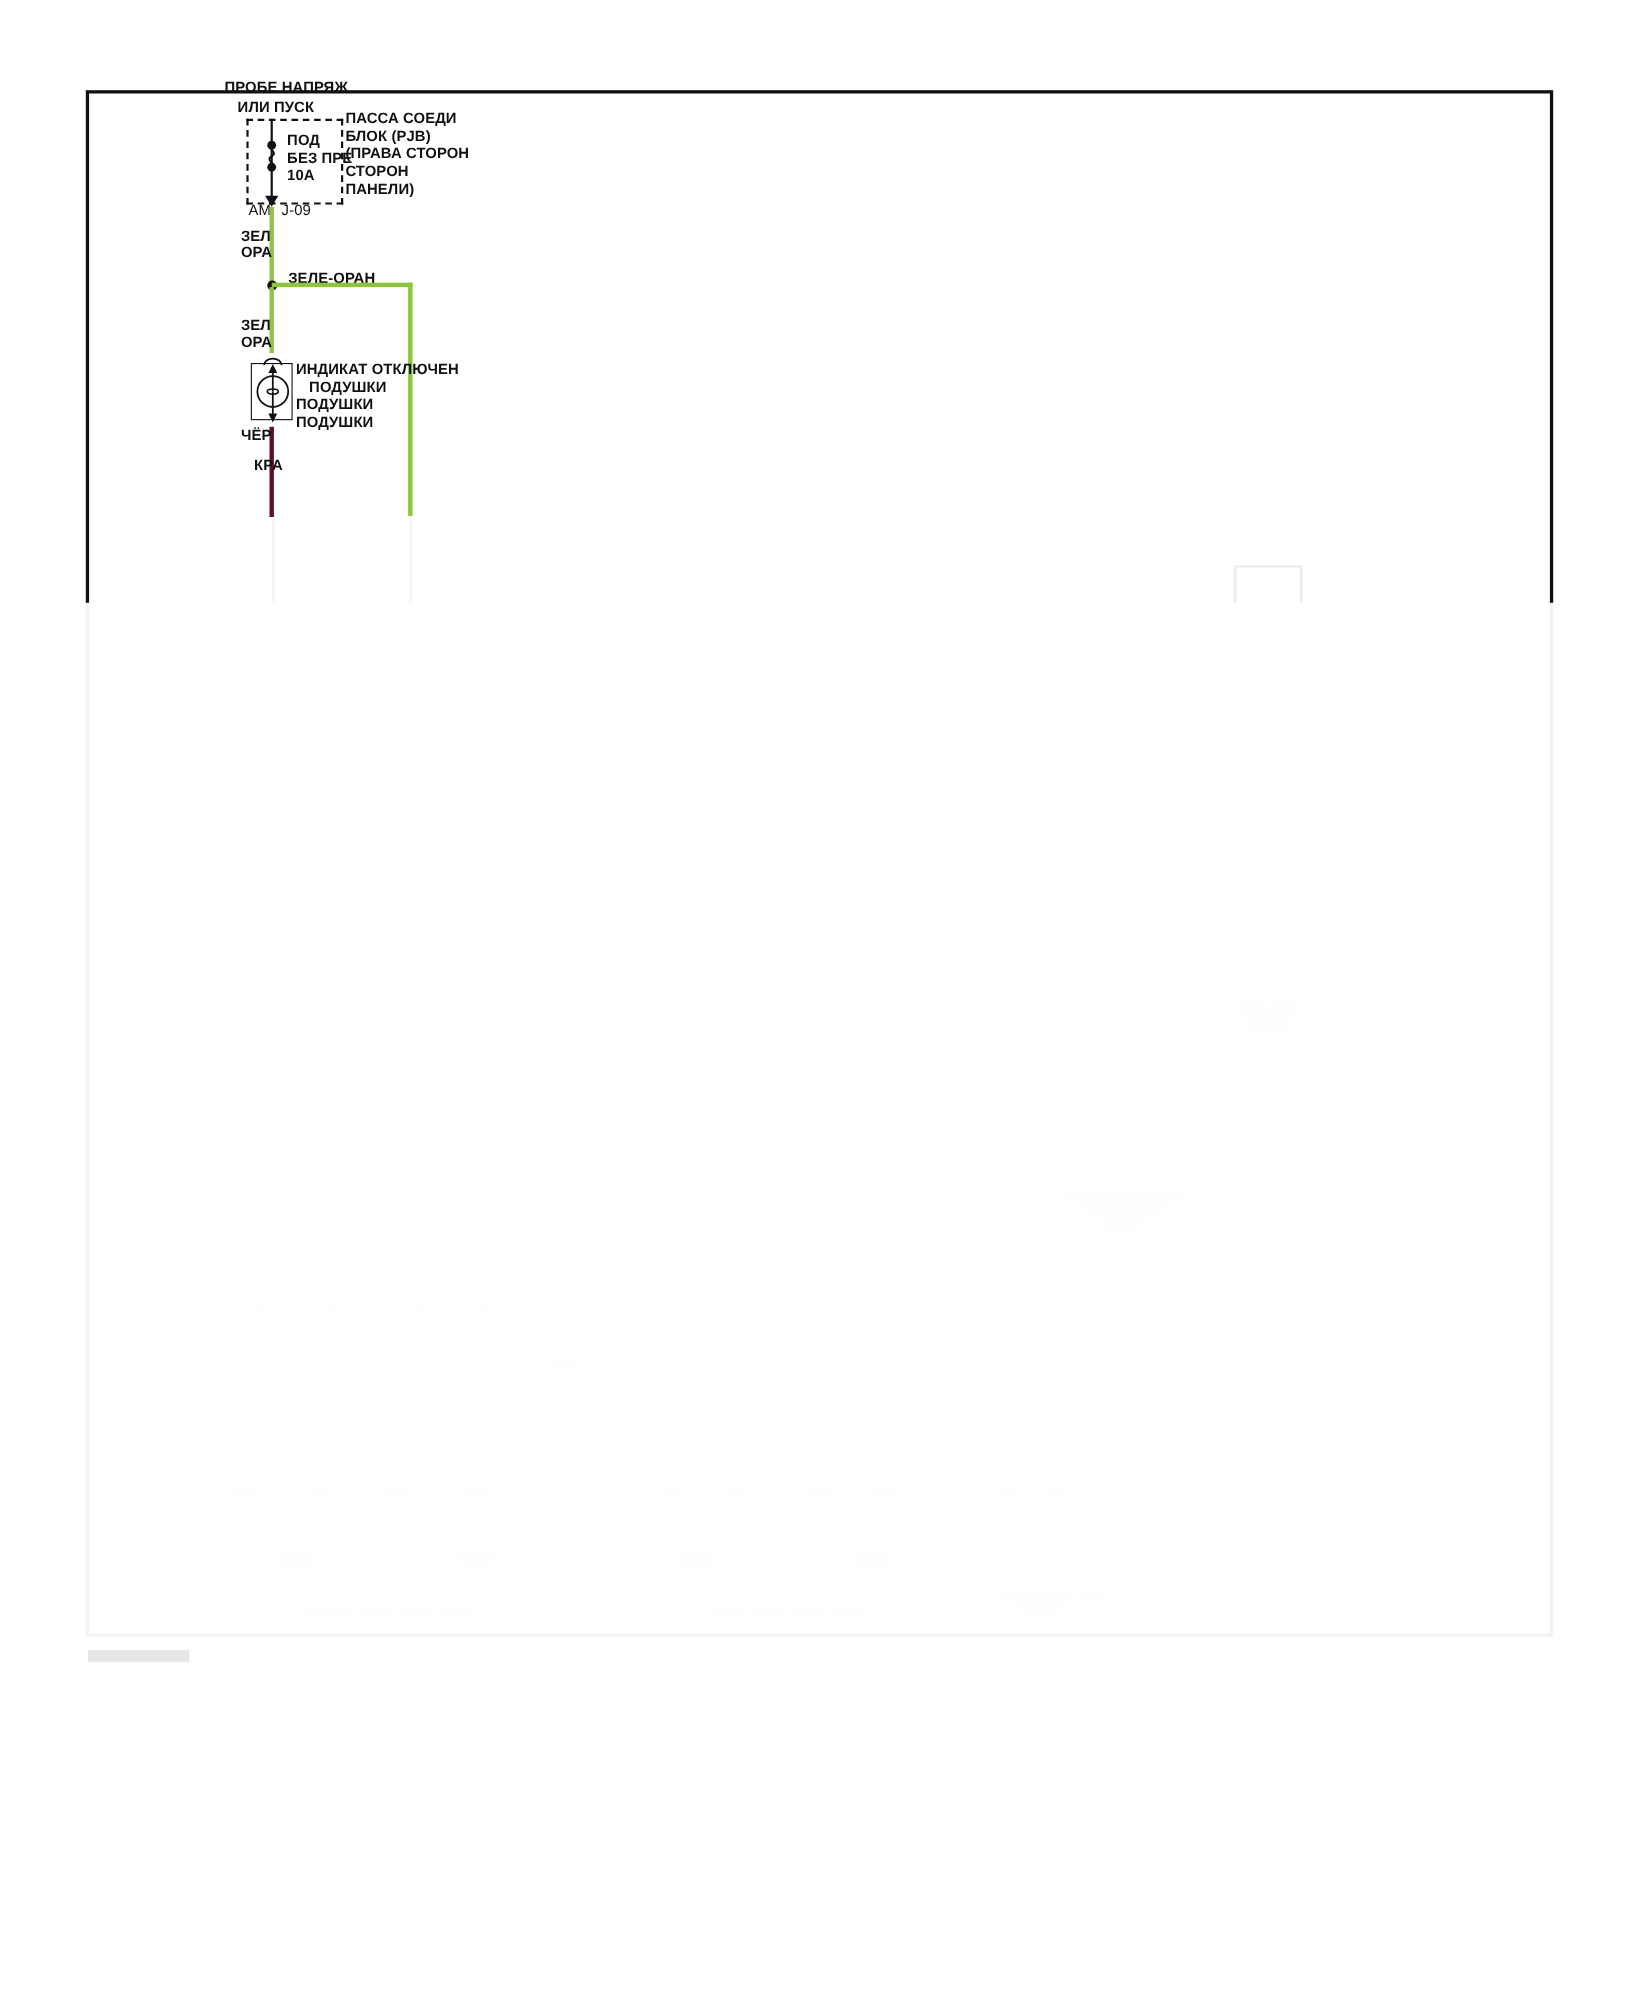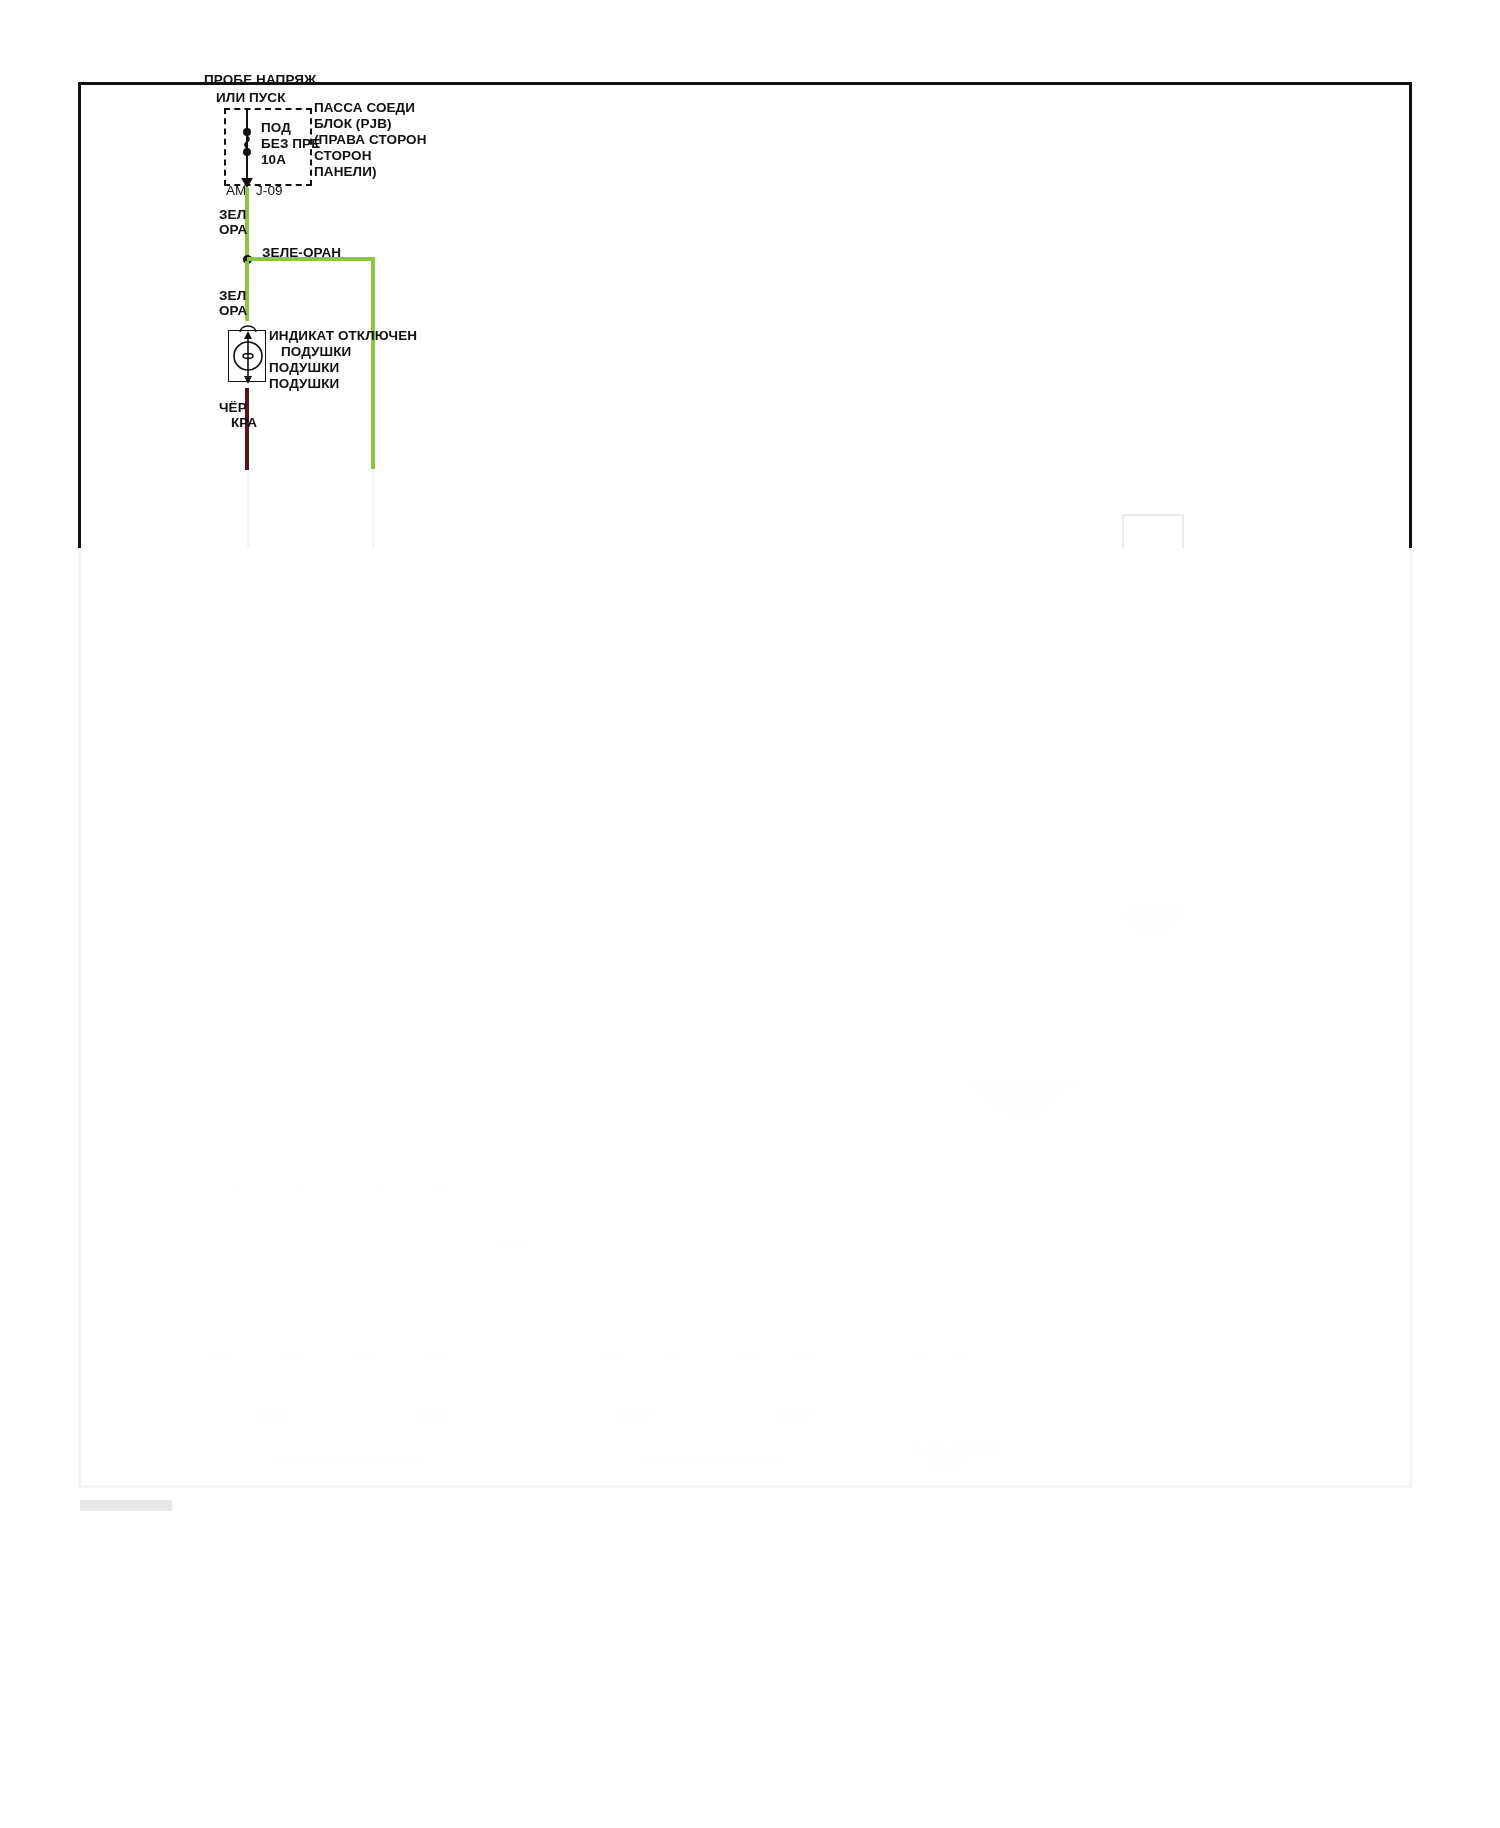--- a/index.html
+++ b/index.html
@@ -309,16 +309,16 @@
     <line x1="24" y1="38" x2="24" y2="62" stroke="#111111" stroke-width="1.6"></line>
     <polygon points="24,66 20,58 28,58" fill="#111111"></polygon>
   </svg>
 
   <div class="lbl bold" style="left:269px;top:328px;">ИНДИКАТ ОТКЛЮЧЕН</div>
   <div class="lbl bold" style="left:281px;top:344px;">ПОДУШКИ</div>
   <div class="lbl bold" style="left:269px;top:360px;">ПОДУШКИ</div>
   <div class="lbl bold" style="left:269px;top:376px;">ПОДУШКИ</div>
 
   <div class="wire wire-v wire-blk" style="left:245px;top:388px;height:82px;"></div>
-  <div class="lbl bold" style="left:219px;top:400px;">ЧЁР</div>
+  <div class="lbl bold" style="left:219px;top:388px;">ЧЁР</div>
   <div class="lbl bold" style="left:219px;top:415px;margin-left:12px;">КРА</div>
 
 </div>
 
 </body></html>

